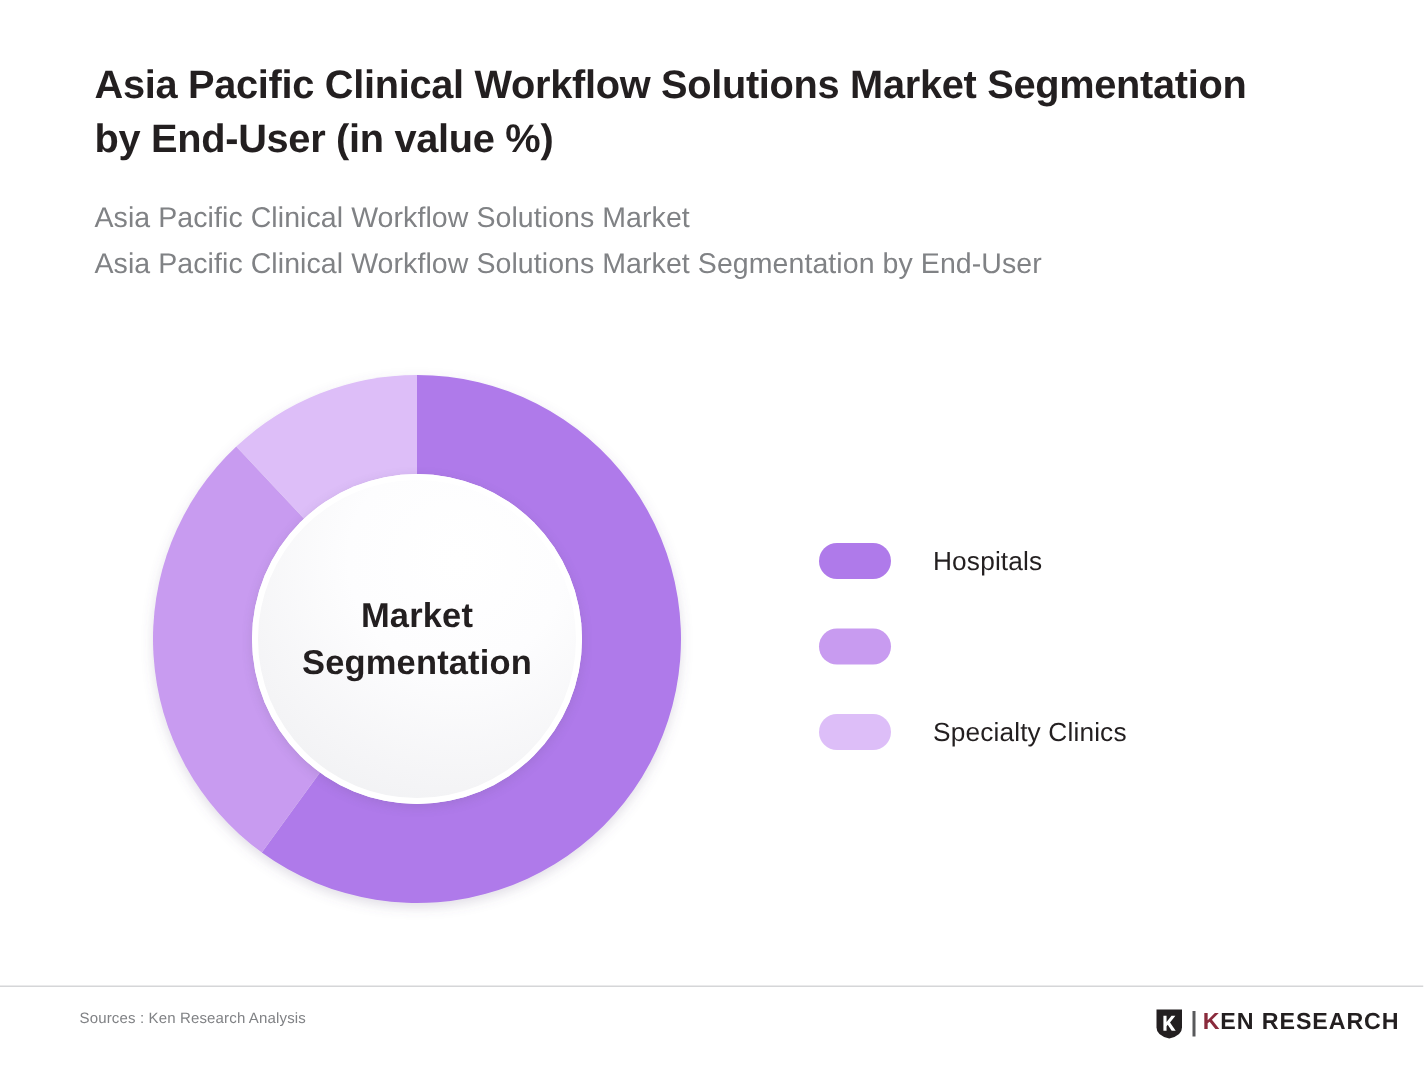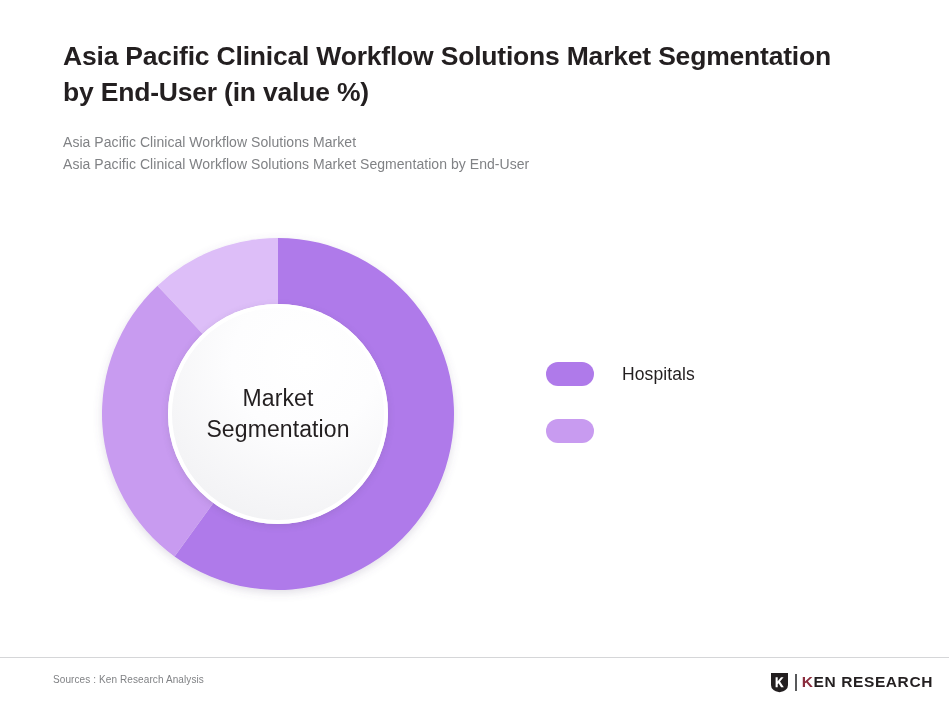--- a/index.html
+++ b/index.html
@@ -35,40 +35,41 @@
     color: #231f20;
     line-height: 1.37;
     letter-spacing: -0.2px;
     margin: 0;
     white-space: pre-line;
   }
   .subtitle-block {
     margin-top: 20px;
   }
   .subtitle-line {
-    font-size: 14px;
+    font-size: 19px;
     color: #808285;
     line-height: 1.63;
     letter-spacing: 0.05px;
   }
 
   
   .chart-area {
     position: absolute;
     left: 0;
     top: 230px;
     width: 520px;
     height: 400px;
   }
   .donut-wrap {
     position: absolute;
     left: 102px;
-    top: 8px;
+    top: 20px;
     width: 352px;
     height: 352px;
+    font-weight: bold;
   }
   .donut-svg {
     position: absolute;
     left: 0;
     top: 0;
     width: 352px;
     height: 352px;
     overflow: visible;
   }
   .donut-hole {
@@ -205,20 +206,24 @@
   </div>
 
   <div class="legend" id="legend">
       <div class="legend-item">
         <div class="swatch" style="background: rgb(175, 122, 234);"></div>
         <span class="legend-label">Hospitals</span>
       </div>
       <div class="legend-item">
         <div class="swatch" style="background: rgb(200, 155, 240);"></div>
       </div>
+      <div class="legend-item">
+        <div class="swatch" style="background: rgb(221, 190, 248);"></div>
+        <span class="legend-label">Specialty Clinics</span>
+      </div>
     </div>
 
   <div class="footer-divider"></div>
   <div class="footer-source">Sources : Ken Research Analysis</div>
 
   <div class="logo">
     <svg class="logo-mark" viewBox="0 0 19 21">
       <path d="M1 1 H18 V13 Q18 18.5 9.5 20.3 Q1 18.5 1 13 Z" fill="#231f20"></path>
       <path d="M5.6 5.2 h2.1 v4.1 l3.3 -4.1 h2.6 l-3.6 4.4 l3.8 5.6 h-2.7 l-2.6 -4 l-0.8 0.95 v3.05 h-2.1 z" fill="#ffffff"></path>
     </svg>

